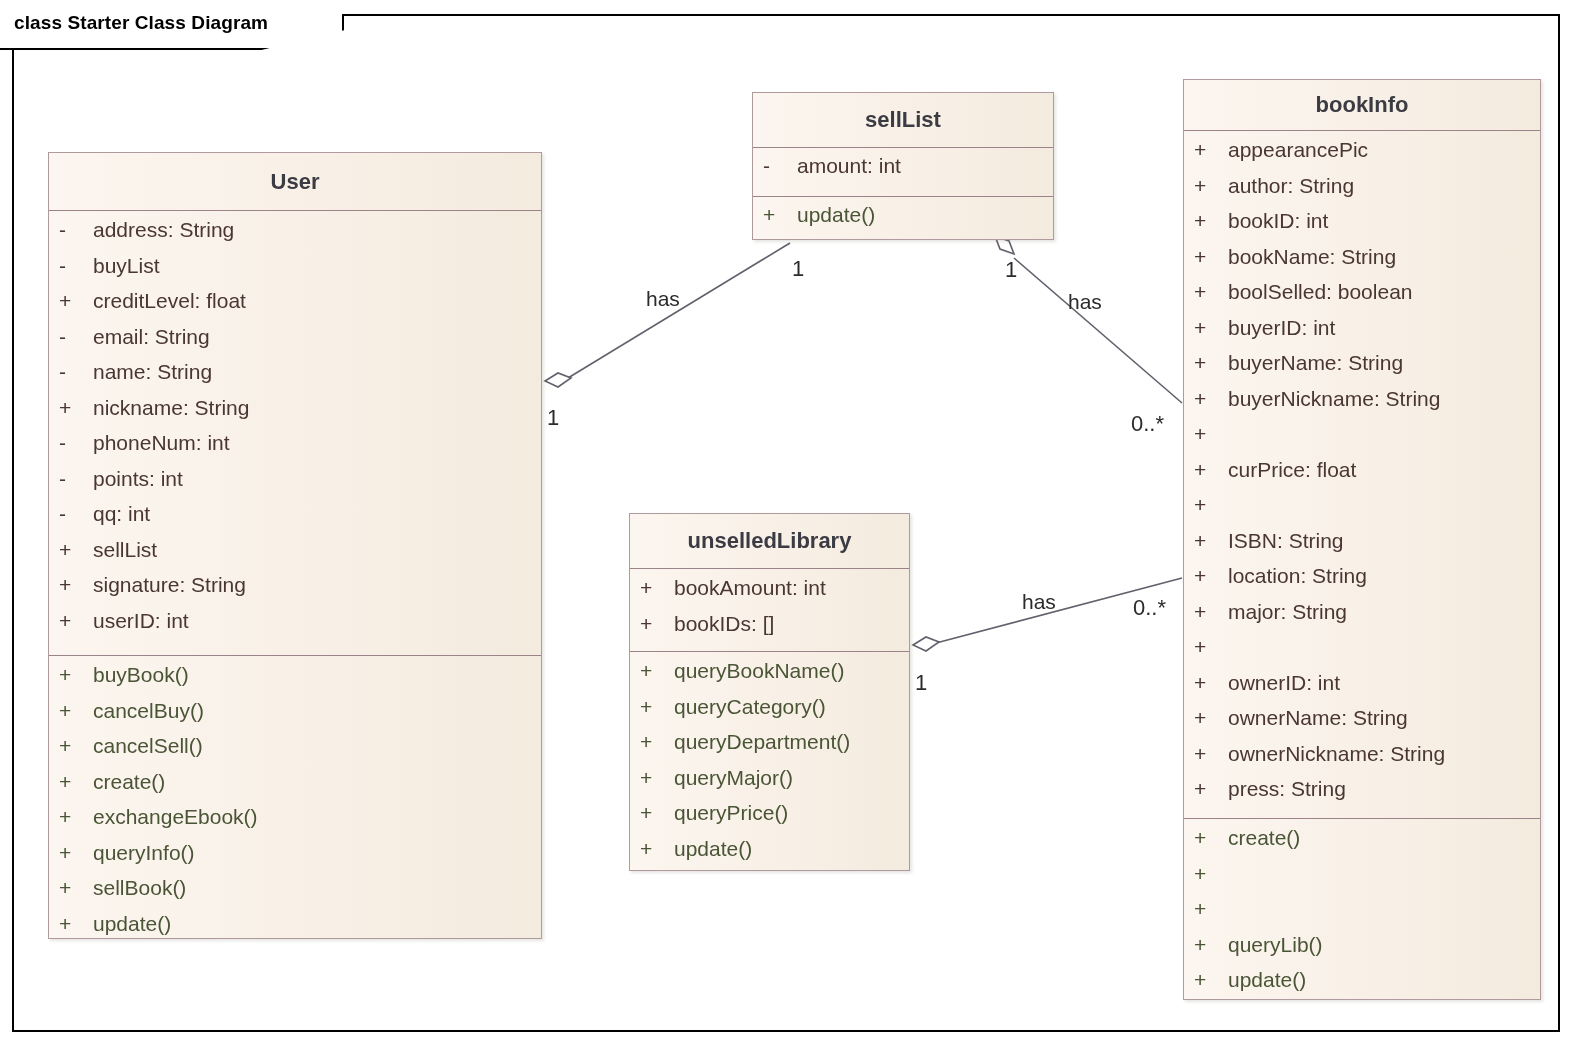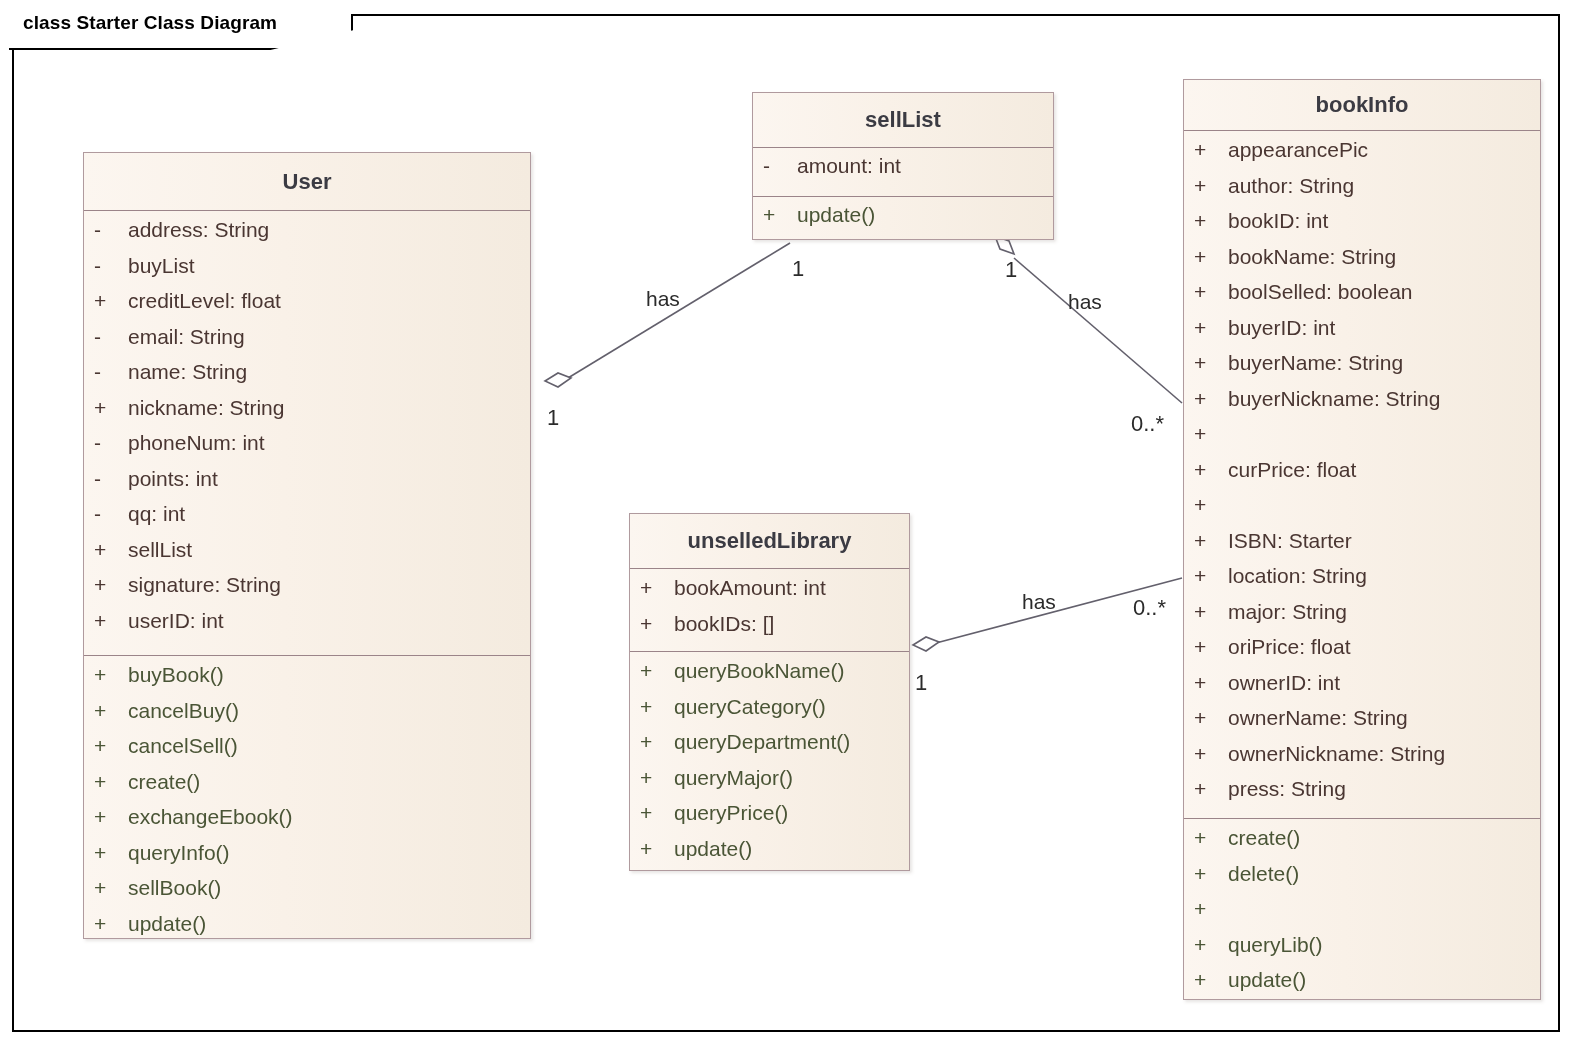--- a/index.html
+++ b/index.html
@@ -24,21 +24,21 @@
     top: 14px;
     width: 1548px;
     height: 1018px;
     border: 2px solid #000000;
     box-sizing: border-box;
     background: transparent;
   }
   
   #title-tab {
     position: absolute;
-    left: 9px;
+    left: 0;
     top: 14px;
     height: 36px;
     background: #ffffff;
     border: 2px solid #000000;
     border-top: none;
     border-left: none;
     box-sizing: border-box;
     padding: 0 34px 16px 14px;
     display: flex;
     align-items: center;
@@ -158,21 +158,21 @@
 
     <g>
       <line class="conn-line" x1="936" y1="643" x2="1182" y2="578"></line>
       <polygon class="conn-diamond" points="913,645 926,637 939,642 926,651"></polygon>
       <text class="conn-mult" x="915" y="690">1</text>
       <text class="conn-label" x="1022" y="609">has</text>
       <text class="conn-mult" x="1133" y="615">0..*</text>
     </g>
   </svg>
 
-  <div class="uml-class" style="left:48px; top:152px; width:448px; height:787px;margin-left:35px;">
+  <div class="uml-class" style="left:48px; top:152px; width:494px; height:787px;">
     <div class="uml-header" style="height:58px;">
       <span>User</span>
     </div>
     <div class="uml-compartment" style="height:444px;">
       <div class="uml-row attr-row">
           <span class="uml-vis">-</span>
           <span class="uml-text">address: String</span>
         </div>
       <div class="uml-row attr-row">
           <span class="uml-vis">-</span>
@@ -357,33 +357,32 @@
         </div>
       <div class="uml-row attr-row">
           <span class="uml-vis">+</span>
           <span class="uml-text">curPrice: float</span>
         </div>
       <div class="uml-row attr-row">
           <span class="uml-vis">+</span>
         </div>
       <div class="uml-row attr-row">
           <span class="uml-vis">+</span>
-          <span class="uml-text">ISBN: Starter</span>
+          <span class="uml-text">ISBN: String</span>
         </div>
       <div class="uml-row attr-row">
           <span class="uml-vis">+</span>
           <span class="uml-text">location: String</span>
         </div>
       <div class="uml-row attr-row">
           <span class="uml-vis">+</span>
           <span class="uml-text">major: String</span>
         </div>
       <div class="uml-row attr-row">
           <span class="uml-vis">+</span>
-          <span class="uml-text">oriPrice: float</span>
         </div>
       <div class="uml-row attr-row">
           <span class="uml-vis">+</span>
           <span class="uml-text">ownerID: int</span>
         </div>
       <div class="uml-row attr-row">
           <span class="uml-vis">+</span>
           <span class="uml-text">ownerName: String</span>
         </div>
       <div class="uml-row attr-row">
@@ -395,21 +394,20 @@
           <span class="uml-text">press: String</span>
         </div>
     </div>
     <div class="uml-compartment" style="height:182px;">
       <div class="uml-row meth-row">
           <span class="uml-vis">+</span>
           <span class="uml-text">create()</span>
         </div>
       <div class="uml-row meth-row">
           <span class="uml-vis">+</span>
-          <span class="uml-text">delete()</span>
         </div>
       <div class="uml-row meth-row">
           <span class="uml-vis">+</span>
         </div>
       <div class="uml-row meth-row">
           <span class="uml-vis">+</span>
           <span class="uml-text">queryLib()</span>
         </div>
       <div class="uml-row meth-row">
           <span class="uml-vis">+</span>

